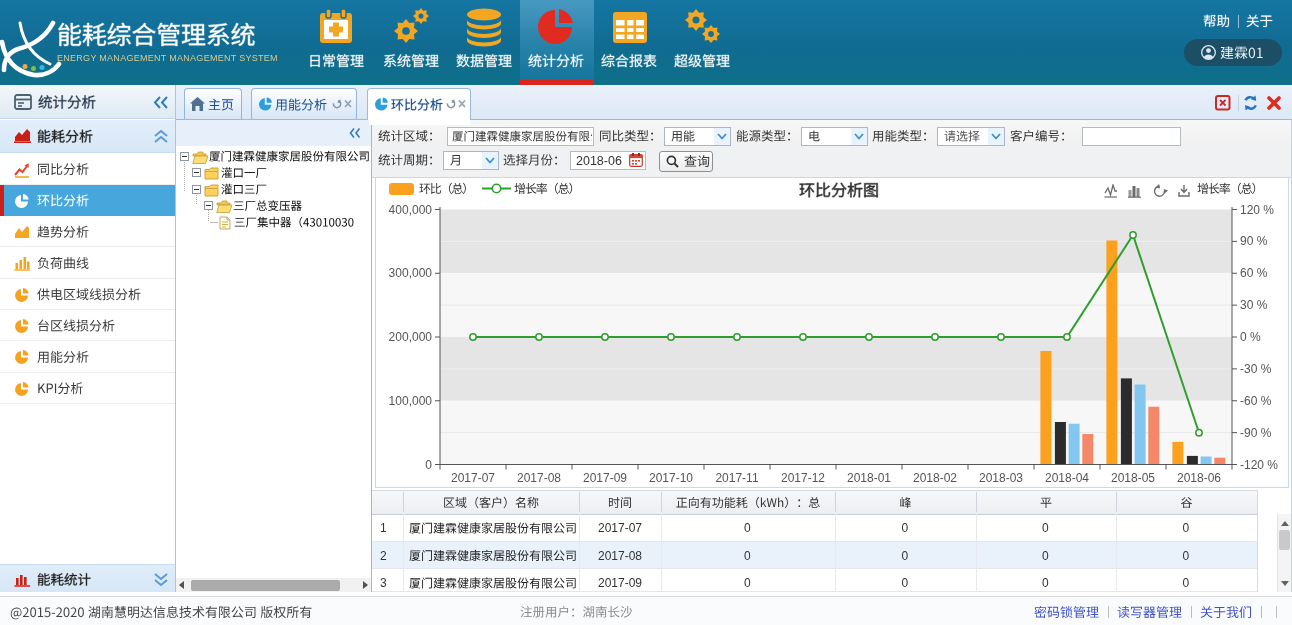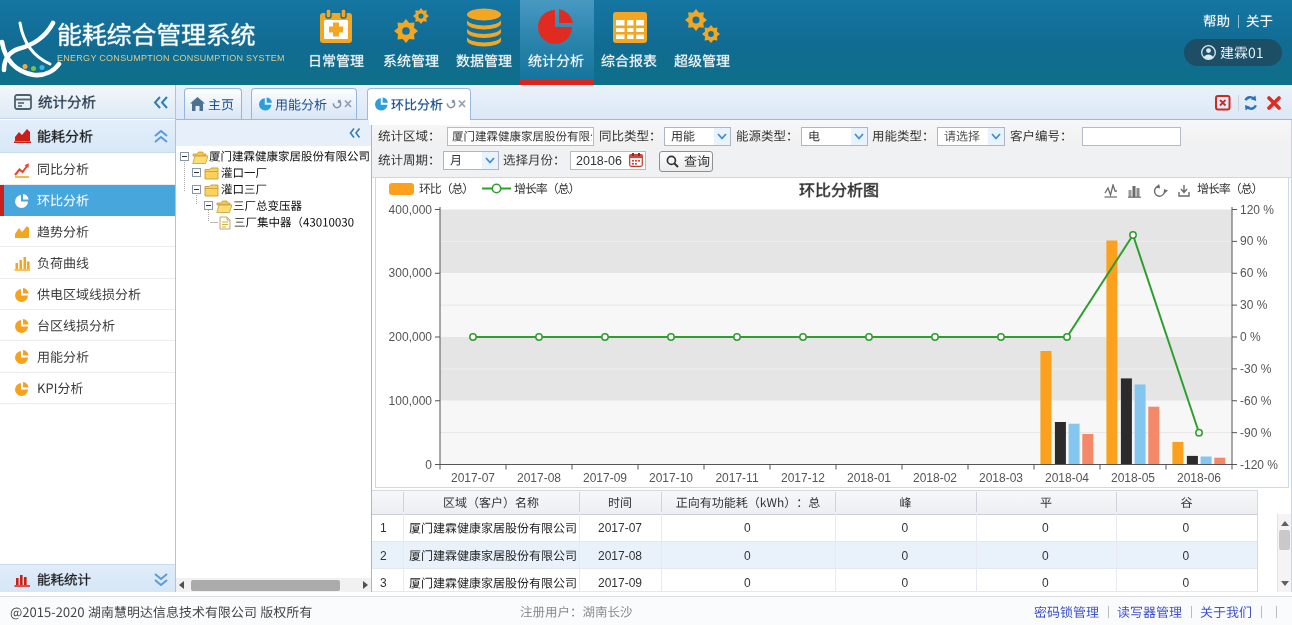--- a/index.html
+++ b/index.html
@@ -5,21 +5,21 @@
     <div class="abs" style="left:520px;top:0px;width:74px;height:80px;background:linear-gradient(180deg,#4899c2 0%,#2d86ae 45%,#15759d 100%);"></div>
     <div class="abs" style="left:520px;top:80px;width:74px;height:5px;background:#d9251c;"></div>
     <svg class="abs" style="left:0px;top:20px" width="62" height="62" viewBox="0 0 62 62">
 <path d="M53 3 C46 16 34 25 18 29 C9 32 4 40 4 50 " stroke="#fff" stroke-width="4.6" fill="none" stroke-linecap="round"></path>
 <path d="M2 22 C5 40 16 52 34 55 C45 56 54 51 59 44" stroke="#fff" stroke-width="4.6" fill="none" stroke-linecap="round"></path>
 <path d="M20 3 C23 21 32 36 50 44" stroke="#fff" stroke-width="3" fill="none" stroke-linecap="round"></path>
 <circle cx="25" cy="46.5" r="2.5" fill="#f2a93b"></circle>
 <circle cx="33.5" cy="48.5" r="2.5" fill="#7ac143"></circle>
 <circle cx="42" cy="47.5" r="2.5" fill="#39b8e8"></circle>
 </svg>
-    <div class="abs" style="left:57px;top:52.5px;white-space:pre;font-size:9px;color:#d6cc92;letter-spacing:0.28px;">ENERGY CONSUMPTION CONSUMPTION SYSTEM</div>
+    <div class="abs" style="left:57px;top:52.5px;white-space:pre;font-size:9px;color:#d6cc92;letter-spacing:0.28px;">ENERGY MANAGEMENT MANAGEMENT SYSTEM</div>
     <svg class="abs" style="left:317px;top:8px" width="38" height="40" viewBox="0 0 38 40">
 <rect x="3" y="5" width="32" height="30" rx="3" fill="#f3a622"></rect>
 <rect x="9" y="1" width="5" height="9" rx="2" fill="#f3a622" stroke="#11719b" stroke-width="1.4"></rect>
 <rect x="24" y="1" width="5" height="9" rx="2" fill="#f3a622" stroke="#11719b" stroke-width="1.4"></rect>
 <rect x="7" y="12" width="24" height="19" rx="1" fill="#fff"></rect>
 <rect x="16" y="14.5" width="6" height="14" fill="#f3a622"></rect>
 <rect x="12" y="18.5" width="14" height="6" fill="#f3a622"></rect>
 </svg>
     <svg class="abs" style="left:392px;top:6px" width="38" height="42" viewBox="0 0 38 42">
       <path d="M26 25 L22 28.3 L22.5 33.5 L17.3 33 L14 37 L10.7 33 L5.5 33.5 L6 28.3 L2 25 L6 21.7 L5.5 16.5 L10.7 17 L14 13 L17.3 17 L22.5 16.5 L22 21.7 Z" fill="#f3a622"></path>

